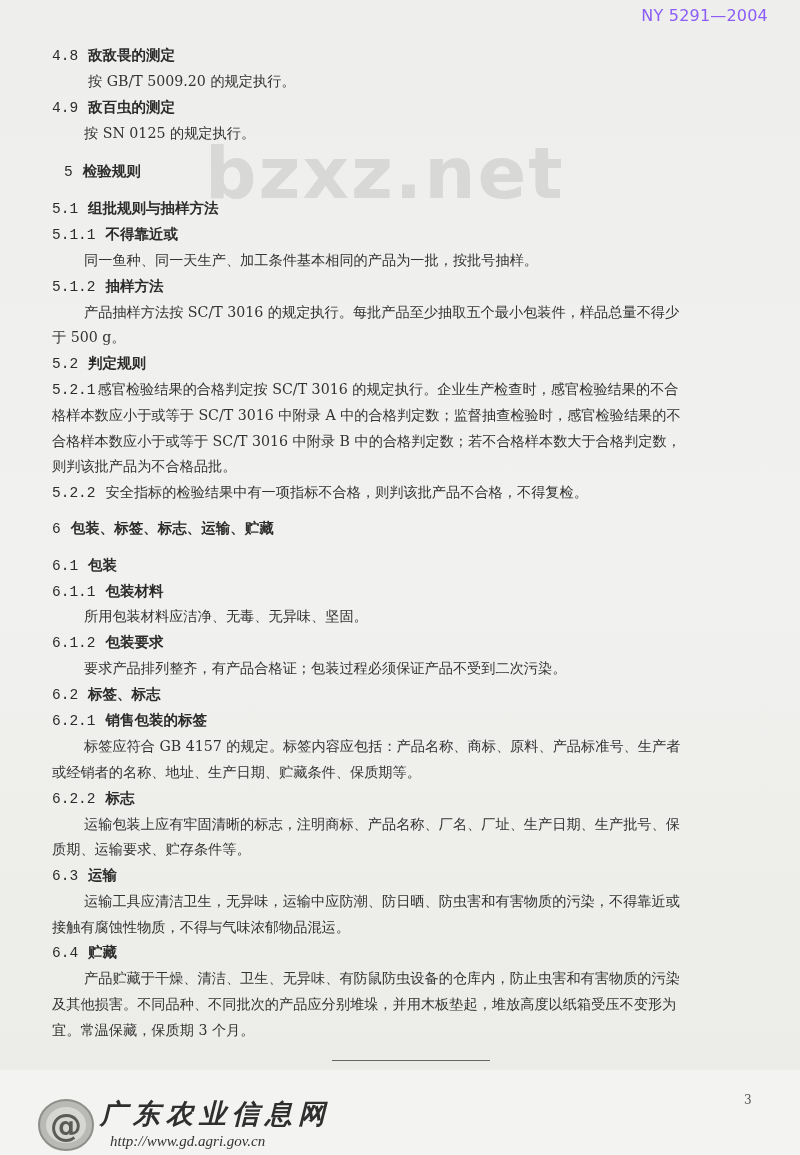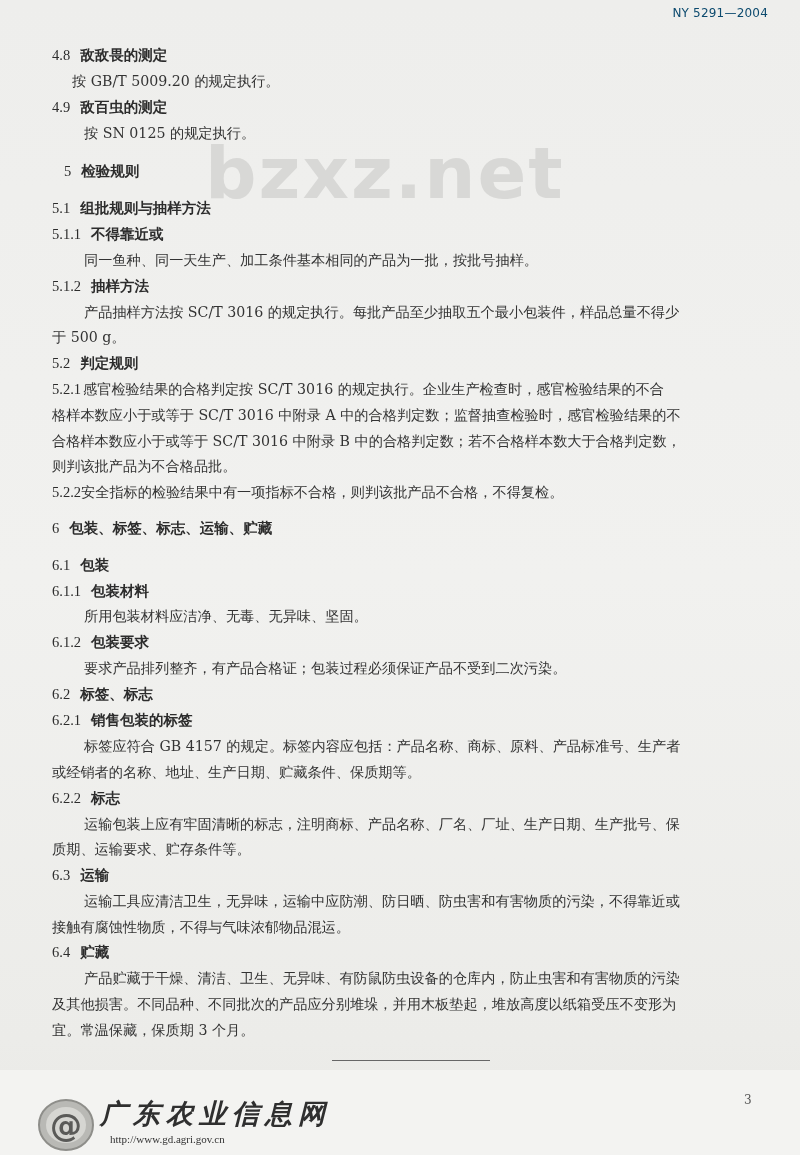--- a/index.html
+++ b/index.html
@@ -8,66 +8,66 @@
     background: #efefed;
     font-family: "DejaVu Serif", serif;
     color: #2a2a2a;
   }
   .page-bg {
     position: absolute; inset: 0;
     background: linear-gradient(180deg, #eeeeec 0%, #f1f1ef 50%, #ecece9 90%, #e9e9e6 100%);
   }
   .header-code {
     position: absolute; top: 6px; right: 32px;
-    font-family: "DejaVu Sans", sans-serif; font-size: 12px; color: #0c4a6e;
+    font-family: "DejaVu Sans", sans-serif; font-size: 16px; color: #8b5cf6;
     letter-spacing: 0.2px;
   }
   .watermark {
     position: absolute; top: 137px; left: 205px;
     font-family: "DejaVu Sans", sans-serif; font-weight: bold;
     font-size: 72px; color: #d8d8d6; letter-spacing: 2px; line-height: 1;
     z-index: 0;
   }
   .line { position: absolute; left: 0; white-space: nowrap; z-index: 1; }
   .h {
-    font-family: Liberation Serif, serif; font-size: 14.5px; font-weight: bold; color: #2c2c2c;
+    font-family: Liberation Mono, monospace; font-size: 14.5px; font-weight: bold; color: #2c2c2c;
   }
   .h .num { font-weight: normal; margin-right: 10px; }
   .p { font-size: 14.2px; color: #333; }
   .hr {
     position: absolute; top: 1060px; left: 332px; width: 158px; height: 1px; background: #666;
   }
   .footer-band {
     position: absolute; left: 0; right: 0; top: 1070px; bottom: 0; background: #f3f3f1;
   }
   .page-num { position: absolute; top: 1093px; left: 744px; font-size: 12px; color: #555; }
   .logo { position: absolute; left: 36px; top: 1095px; width: 62px; height: 58px; }
   .brand-cn {
     position: absolute; left: 100px; top: 1096px;
     font-family: "DejaVu Serif", serif; font-size: 27px; font-style: italic; font-weight: bold;
     color: #2f2f2f; letter-spacing: 6px;
   }
   .brand-url {
     position: absolute; left: 110px; top: 1133px;
-    font-family: "Liberation Serif", serif; font-size: 11px; color: #333;
+    font-family: "Liberation Serif", serif; font-size: 15px; color: #333; font-style: italic;
   }
 </style>
 </head>
 <body>
 
 <div class="page-bg"></div>
 
 <div class="header-code">NY 5291—2004</div>
 
 <div class="watermark">bzxz.net</div>
 
 <div class="line h" style="top:46px;left:52px">
   <span class="num">4.8</span><span>敌敌畏的测定</span>
 </div>
-<div class="line p" style="top:72px;left:72px">按 GB/T 5009.20 的规定执行。</div>
+<div class="line p" style="top:72px;left:88px">按 GB/T 5009.20 的规定执行。</div>
 
 <div class="line h" style="top:98px;left:52px">
   <span class="num">4.9</span><span>敌百虫的测定</span>
 </div>
 <div class="line p" style="top:124px;left:84px">按 SN 0125 的规定执行。</div>
 
 <div class="line h" style="top:162px;left:64px">
   <span class="num">5</span><span>检验规则</span>
 </div>
 
@@ -87,21 +87,21 @@
 <div class="line h" style="top:354px;left:52px">
   <span class="num">5.2</span><span>判定规则</span>
 </div>
 <div class="line p" style="top:380px;left:52px">
   <span class="h" style="font-weight:normal;margin-right:2px">5.2.1</span><span>感官检验结果的合格判定按 SC/T 3016 的规定执行。企业生产检查时，感官检验结果的不合</span>
 </div>
 <div class="line p" style="top:406px;left:52px">格样本数应小于或等于 SC/T 3016 中附录 A 中的合格判定数；监督抽查检验时，感官检验结果的不</div>
 <div class="line p" style="top:432px;left:52px">合格样本数应小于或等于 SC/T 3016 中附录 B 中的合格判定数；若不合格样本数大于合格判定数，</div>
 <div class="line p" style="top:457px;left:52px">则判该批产品为不合格品批。</div>
 <div class="line p" style="top:483px;left:52px">
-  <span class="h" style="font-weight:normal;margin-right:0">5.2.2</span><span>安全指标的检验结果中有一项指标不合格，则判该批产品不合格，不得复检。</span>
+  <span class="h" style="font-weight:normal;margin-right:10px">5.2.2</span><span>安全指标的检验结果中有一项指标不合格，则判该批产品不合格，不得复检。</span>
 </div>
 
 <div class="line h" style="top:519px;left:52px">
   <span class="num">6</span><span>包装、标签、标志、运输、贮藏</span>
 </div>
 
 <div class="line h" style="top:556px;left:52px">
   <span class="num">6.1</span><span>包装</span>
 </div>
 <div class="line h" style="top:582px;left:52px">

